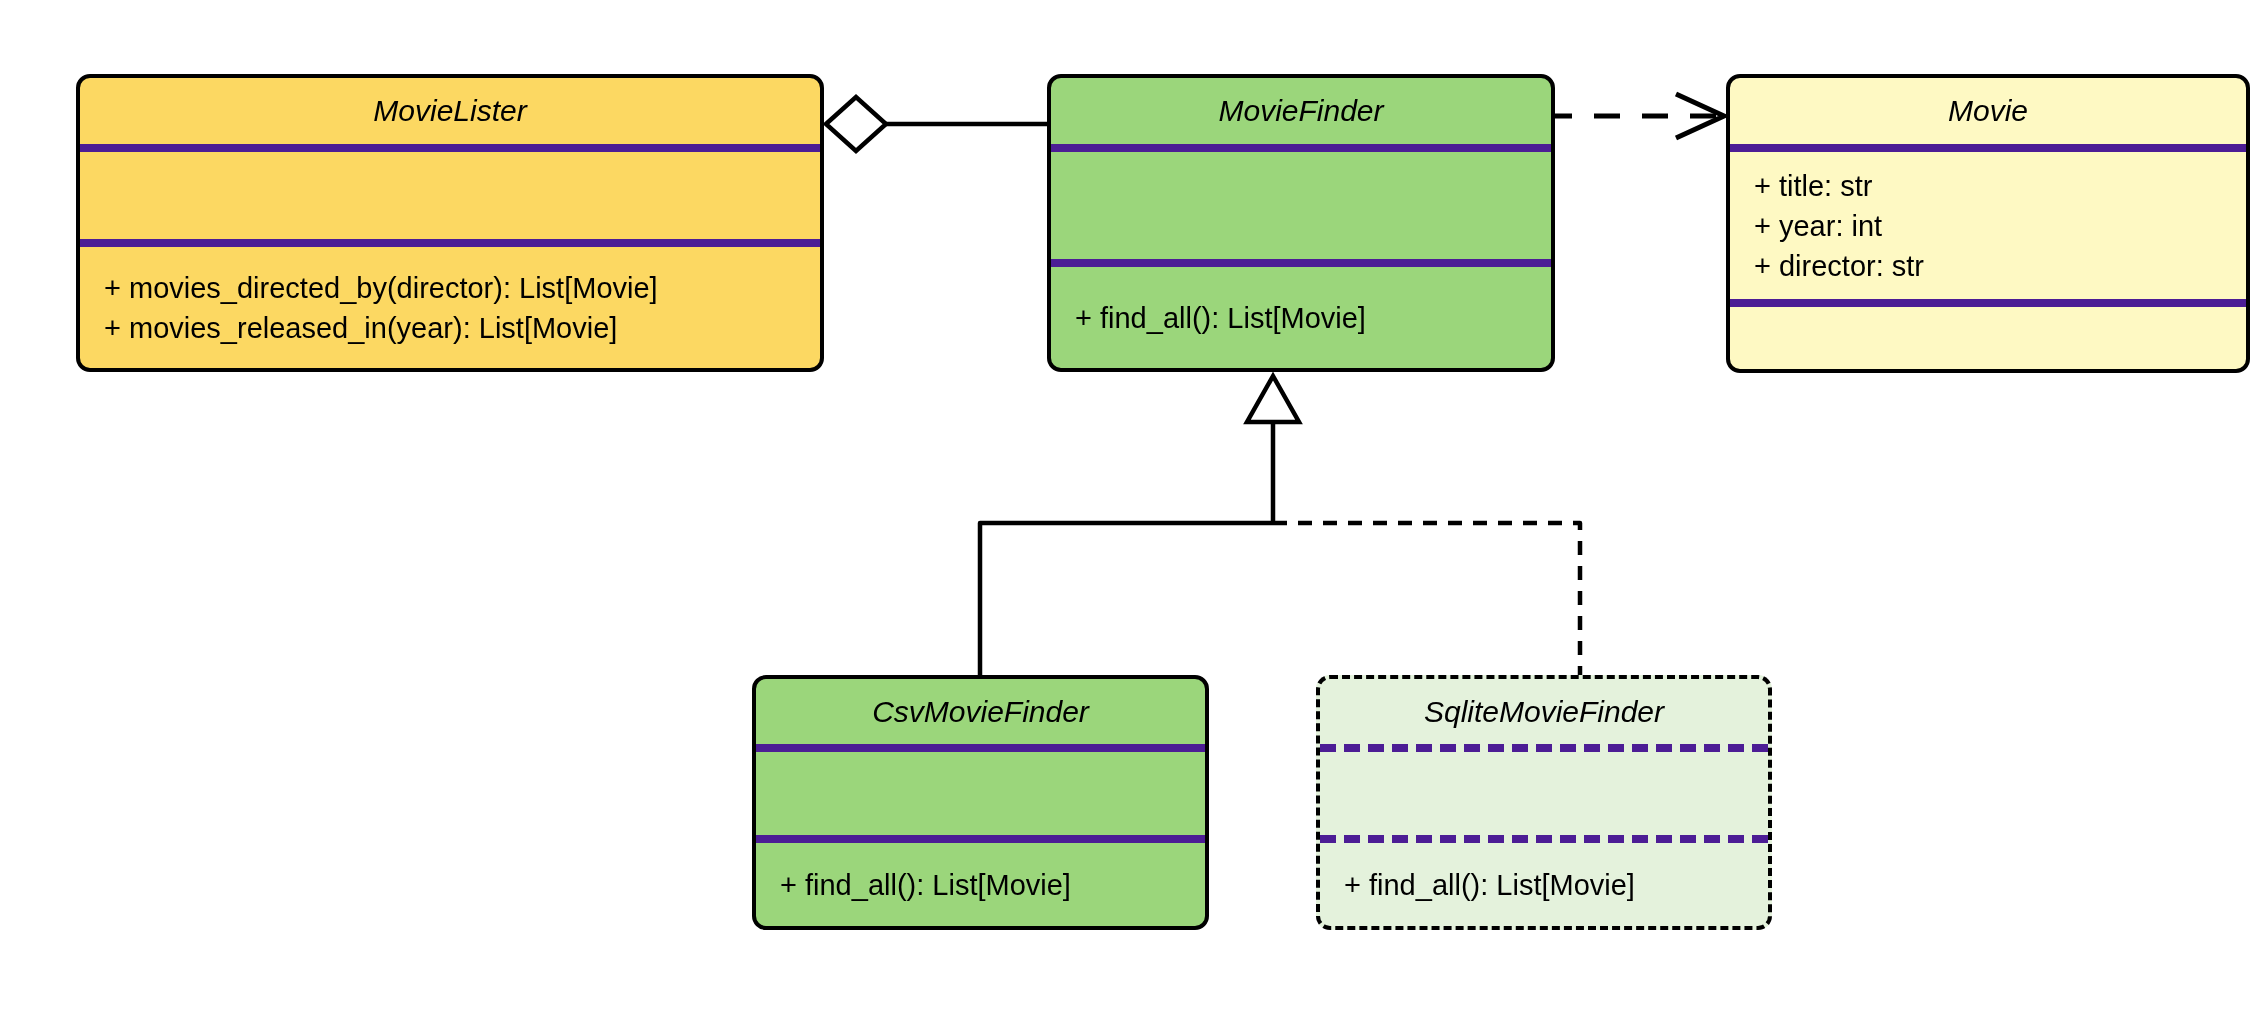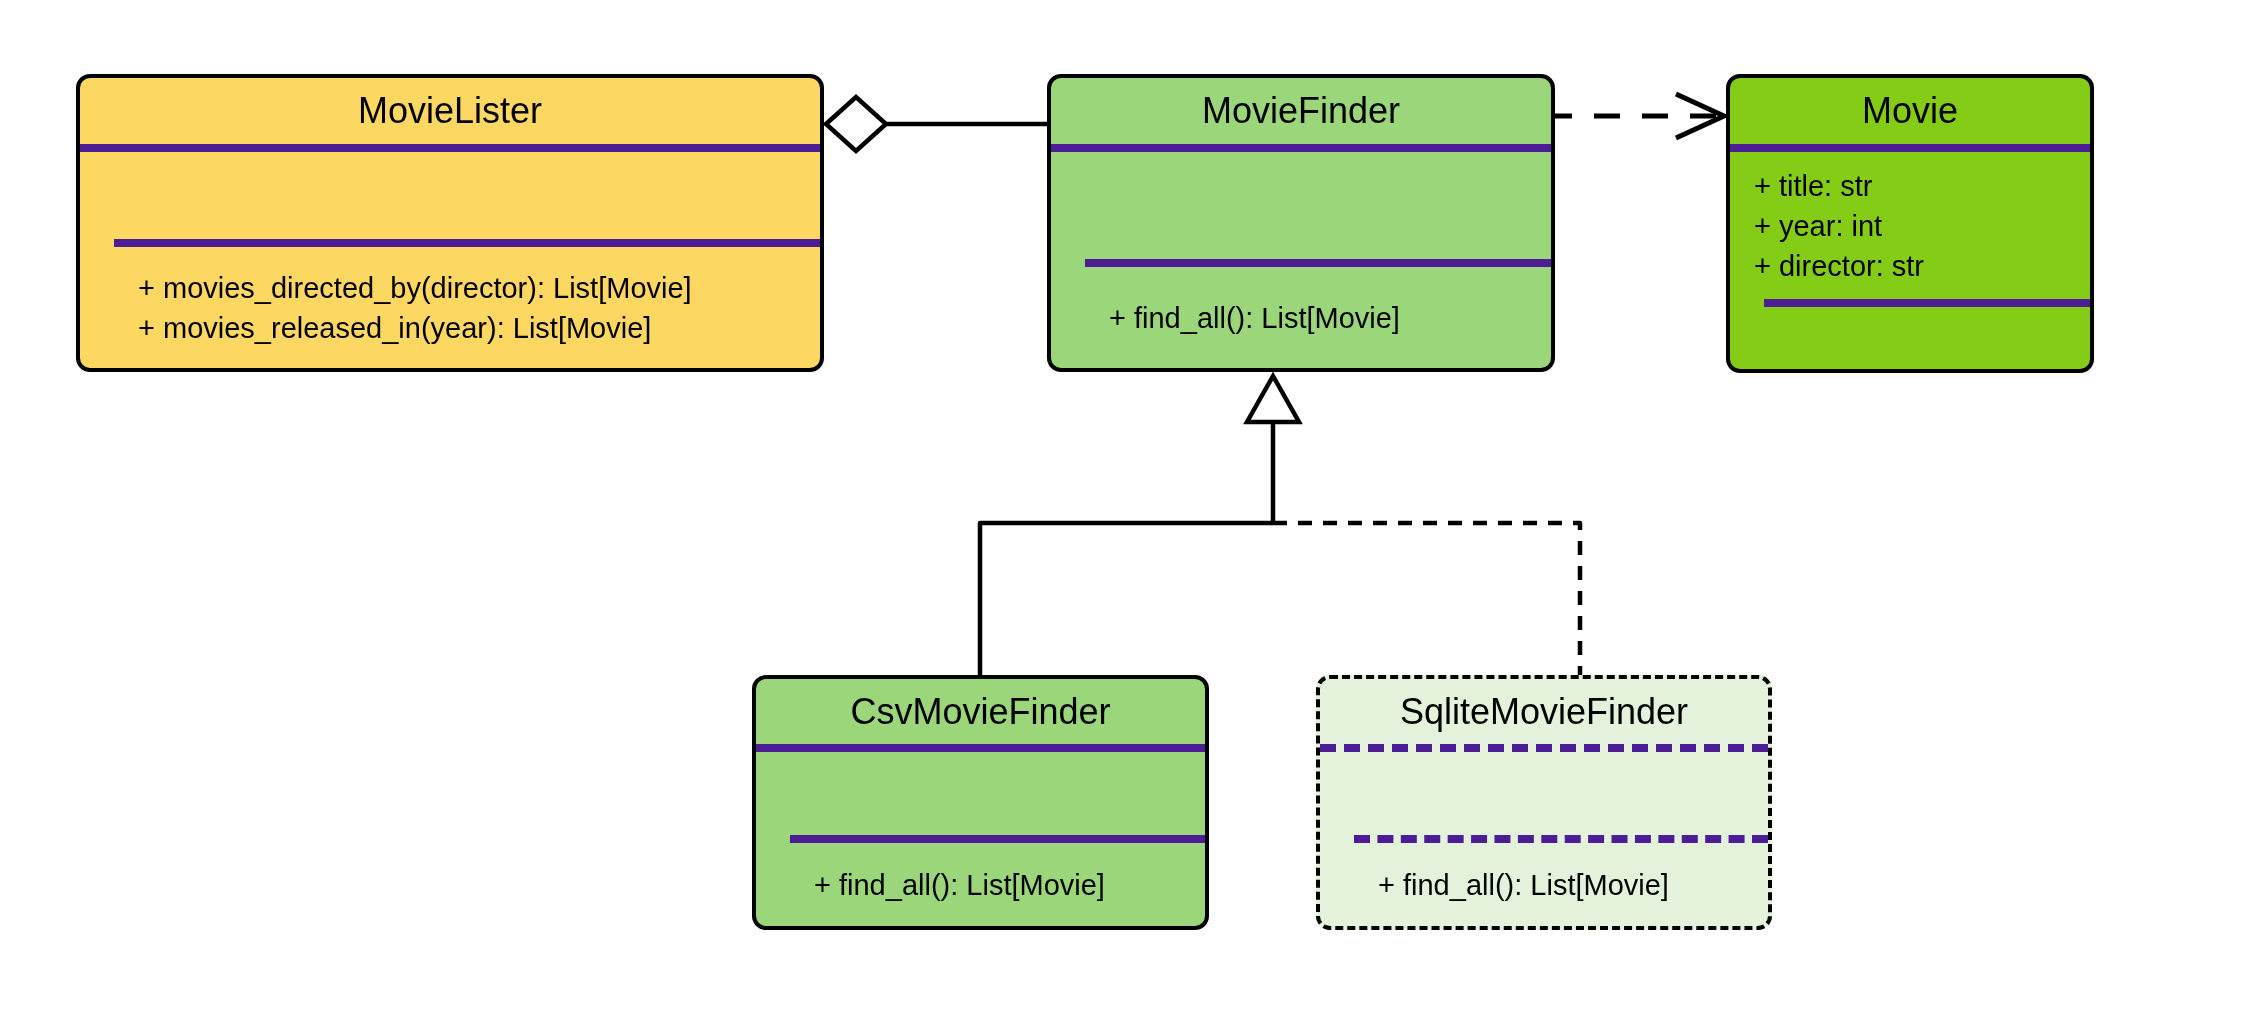--- a/index.html
+++ b/index.html
@@ -25,32 +25,33 @@
     box-sizing: border-box;
     display: flex;
     flex-direction: column;
     justify-content: center;
     flex: 0 0 auto;
   }
   .compartment + .compartment { border-top: 8px solid #4c1d95; }
   .uml-class.dashed .compartment + .compartment { border-top-style: dashed; }
   .compartment.title {
     align-items: center;
-    font-size: 36px;
+    font-size: 30px;
     line-height: 34px;
     white-space: nowrap;
+    font-style: italic;
   }
   .compartment.members {
     align-items: flex-start;
     padding: 0 10px 0 24px;
     font-size: 29px;
     line-height: 40px;
     white-space: nowrap;
   }
-  .compartment.grow { flex: 1 1 auto; margin-left: 34px; }
+  .compartment.grow { flex: 1 1 auto; }
   .member { display: block; }
   svg.connectors {
     position: absolute;
     left: 0; top: 0;
     width: 2250px;
     height: 1011px;
     pointer-events: none;
   }
 </style>
 </head>
@@ -84,21 +85,21 @@
   </div>
 
   <div class="uml-class" style="left: 1047px; top: 74px; width: 508px; height: 298px; background-color: rgb(155, 214, 123);">
     <div class="compartment title" style="height:66px">MovieFinder</div>
     <div class="compartment" style="height:115px"></div>
     <div class="compartment members grow">
       <span class="member">+ find_all(): List[Movie]</span>
     </div>
   </div>
 
-  <div class="uml-class" style="left: 1726px; top: 74px; width: 368px; height: 299px; background-color: #84cc16;">
+  <div class="uml-class" style="left: 1726px; top: 74px; width: 524px; height: 299px; background-color: #fef9c3;">
     <div class="compartment title" style="height:66px">Movie</div>
     <div class="compartment members" style="height:155px">
       <span class="member">+ title: str</span>
       <span class="member">+ year: int</span>
       <span class="member">+ director: str</span>
     </div>
     <div class="compartment grow"></div>
   </div>
 
   <div class="uml-class" style="left: 752px; top: 675px; width: 457px; height: 255px; background-color: rgb(155, 214, 123);">

